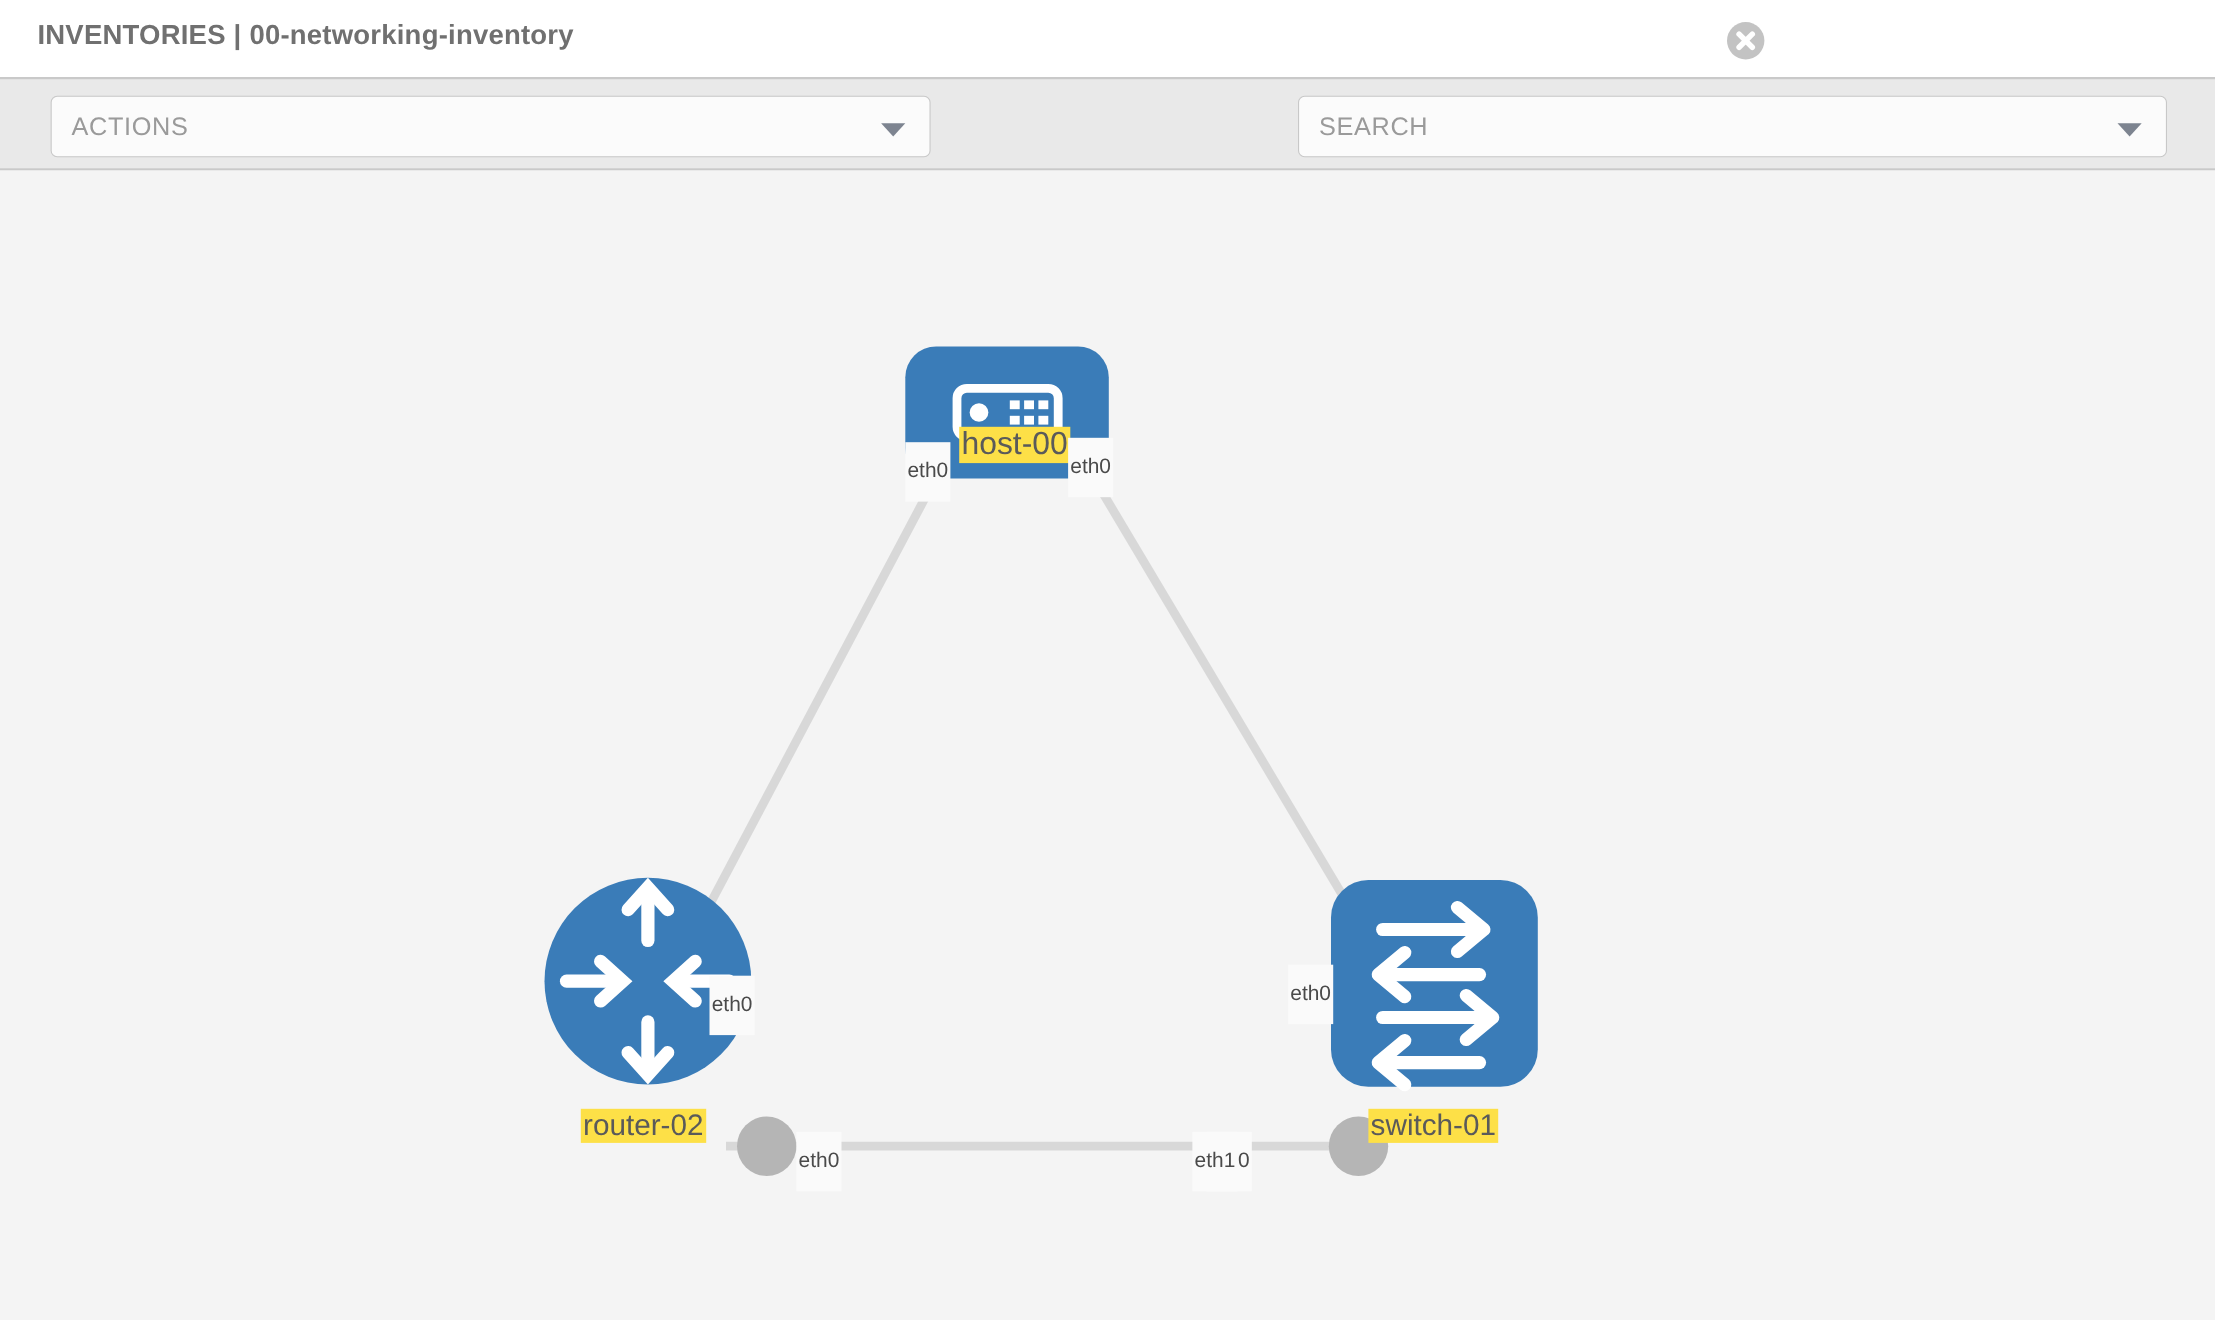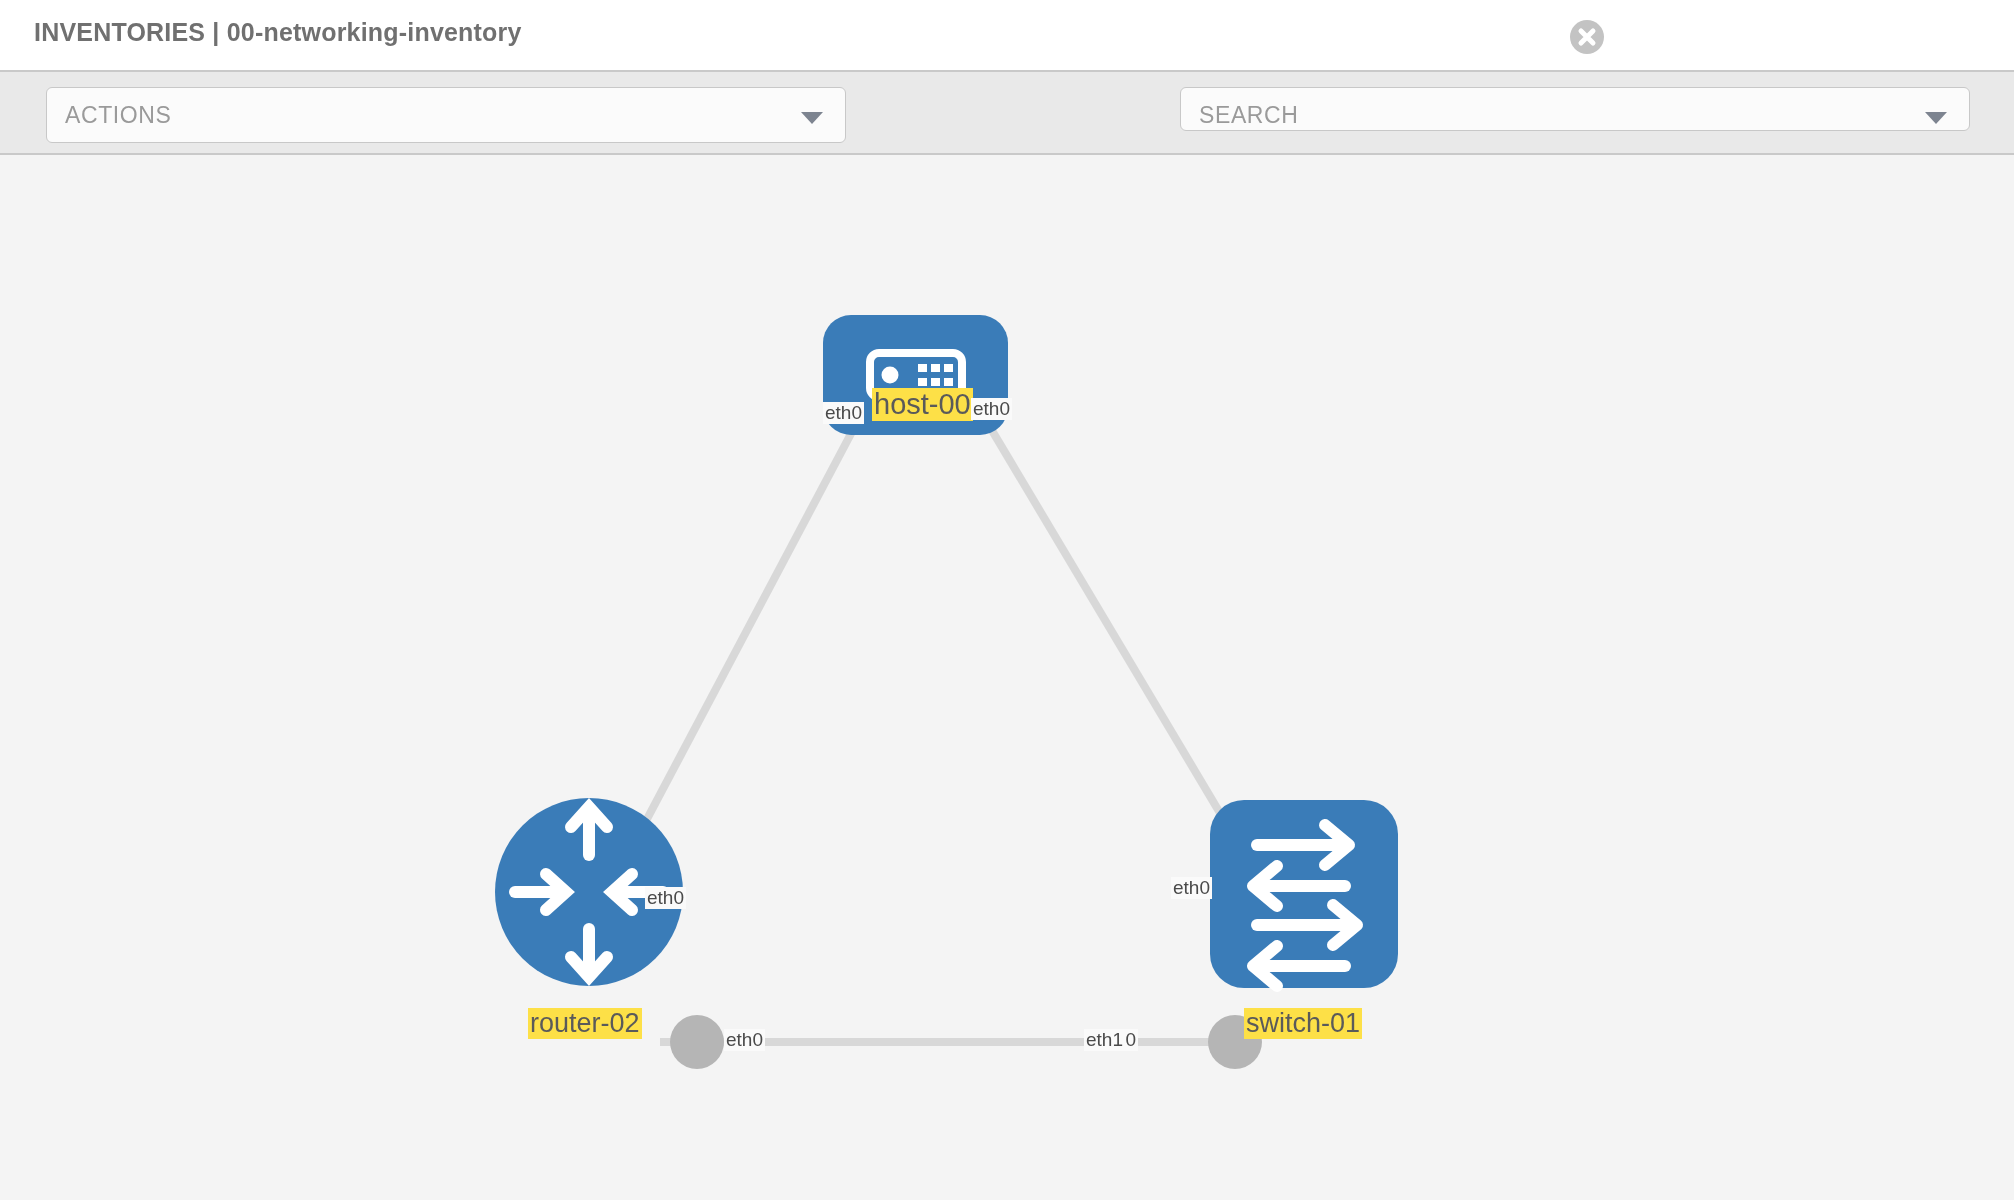--- a/index.html
+++ b/index.html
@@ -95,21 +95,21 @@
     cursor: pointer;
   }
   .tool-wrench { left: 1040px; }
   .tool-key    { left: 1110px; }
 
   .search-box {
     position: absolute;
     left: 1180px;
     top: 15px;
     width: 790px;
-    height: 44px;
+    height: 56px;
     background: #fbfbfb;
     border: 1px solid #c8c8c8;
     border-radius: 6px;
     box-sizing: border-box;
     cursor: text;
   }
   .search-label {
     position: absolute;
     left: 18px;
     top: 14px;
@@ -139,21 +139,21 @@
     background: #fde047;
     white-space: nowrap;
     padding: 0 2px;
   }
   .edge-label {
     position: absolute;
     font-size: 19px;
     color: #4a4a4a;
     background: #fafafa;
     white-space: nowrap;
-    padding: 0 2px;
+    padding: 16px 2px;
   }
 </style>
 </head>
 <body>
 
 <div class="header">
   <div class="header-title">INVENTORIES | 00-networking-inventory</div>
   <div class="close-icon">
     <svg width="34" height="34" viewBox="0 0 34 34">
       <path d="M11 11 L23 23 M23 11 L11 23" stroke="#ffffff" stroke-width="5" stroke-linecap="round"></path>

